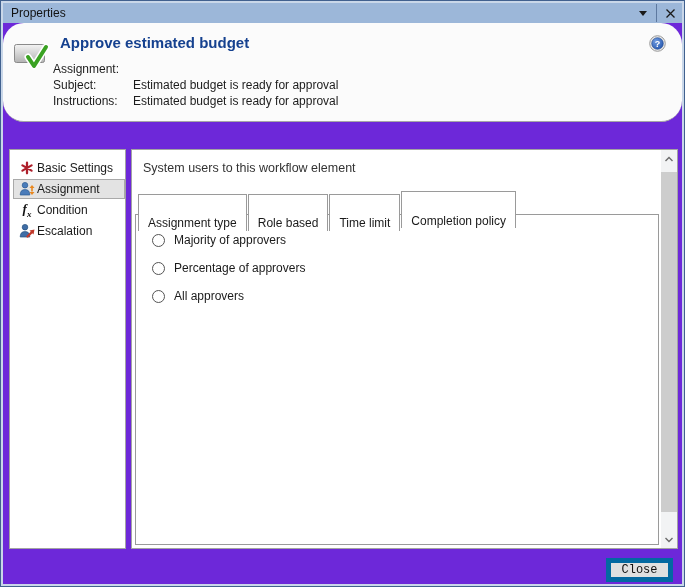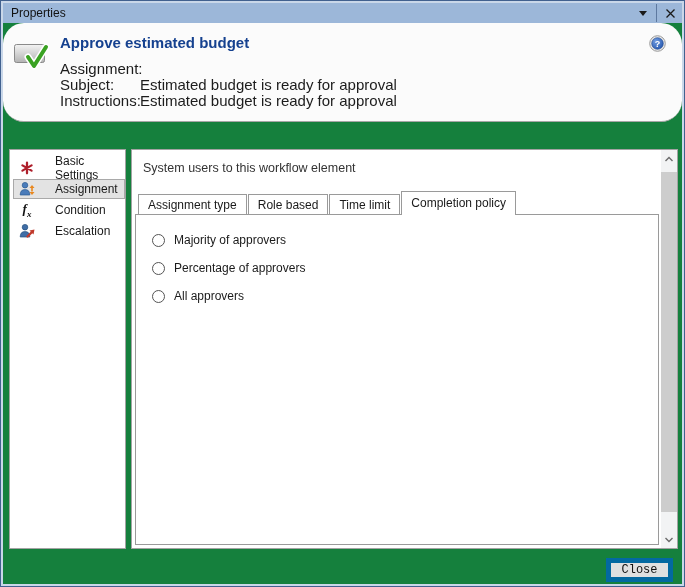--- a/index.html
+++ b/index.html
@@ -1,21 +1,21 @@
 <!DOCTYPE html>
 <html><head>
 <meta charset="utf-8">
 <style>
   * { margin:0; padding:0; box-sizing:border-box; }
   html,body { background:#e8e8e8; }
   body { font-family:"Liberation Sans", sans-serif; }
 
   .window {
     position:relative; width:685px; height:587px;
-    background:#15803d;
+    background:#6d28d9;
     border:1px solid #41618f;
     box-shadow: inset 0 0 0 2px #c9d7e9;
     overflow:hidden;
   }
 
   
   .titlebar {
     position:absolute; left:2px; top:2px; right:2px; height:20px;
     background:#9cb7d9;
     display:flex; align-items:center;
@@ -40,53 +40,53 @@
     position:absolute; left:2px; top:22px; right:2px; height:99px;
     background:#fbfbfb;
     border-bottom:1px solid #a6a6a6;
     border-radius:21px;
   }
   .doc-icon { position:absolute; left:10px; top:16px; }
   .hdr-title {
     position:absolute; left:57px; top:11px;
     font-size:15px; font-weight:bold; color:#15418f;
   }
-  .hdr-fields { position:absolute; left:57px; top:38px; font-size:15px; color:#1c1c1c; }
+  .hdr-fields { position:absolute; left:50px; top:38px; font-size:12px; color:#1c1c1c; }
   .hdr-row { display:flex; line-height:16px; }
   .hdr-label { width:80px; }
   .help-btn { position:absolute; left:646px; top:12px; cursor:default; }
 
   
   .sidebar {
     position:absolute; left:8px; top:148px; width:117px; height:400px;
     background:#fff; border:1px solid #a3a3a3;
     padding-top:8px;
   }
   .side-item {
     height:20px; margin:0 0 1px 3px; padding-left:5px;
-    display:flex; align-items:center; gap:20px;
+    display:flex; align-items:center; gap:2px;
     font-size:12px; color:#1a1a1a;
     border:1px solid transparent; cursor:default;
   }
   .side-item.selected { background:#e3e3e3; border-color:#a9a9a9; }
   .side-icon { width:16px; height:16px; flex:none; display:flex; align-items:center; justify-content:center; }
   .fx-glyph { font-family:"Liberation Serif", serif; font-style:italic; font-weight:bold; font-size:13px; color:#111; }
   .fx-glyph sub { font-size:9px; }
 
   .main {
     position:absolute; left:130px; top:148px; width:547px; height:400px;
     background:#fff; border:1px solid #a3a3a3;
   }
   .main-heading { position:absolute; left:11px; top:11px; font-size:12.5px; color:#333; }
 
   .tabs { position:absolute; left:6px; top:41px; display:flex; align-items:flex-start; z-index:2; }
   .tab {
     border:1px solid #9a9a9a; border-bottom:none;
     background:#fff; margin-top:3px; margin-right:1px;
-    height:20px; line-height:20px; padding:0 9px;
+    height:20px; line-height:20px; padding:18px 9px;
     font-size:12px; color:#1a1a1a; cursor:default;
   }
   .tab.active {
     margin-top:0; height:24px; line-height:22px;
     position:relative; z-index:3;
   }
   .tabpage {
     position:absolute; left:3px; top:64px; width:524px; height:331px;
     border:1px solid #9a9a9a; background:#fff; z-index:1;
     padding:11px 0 0 16px;

